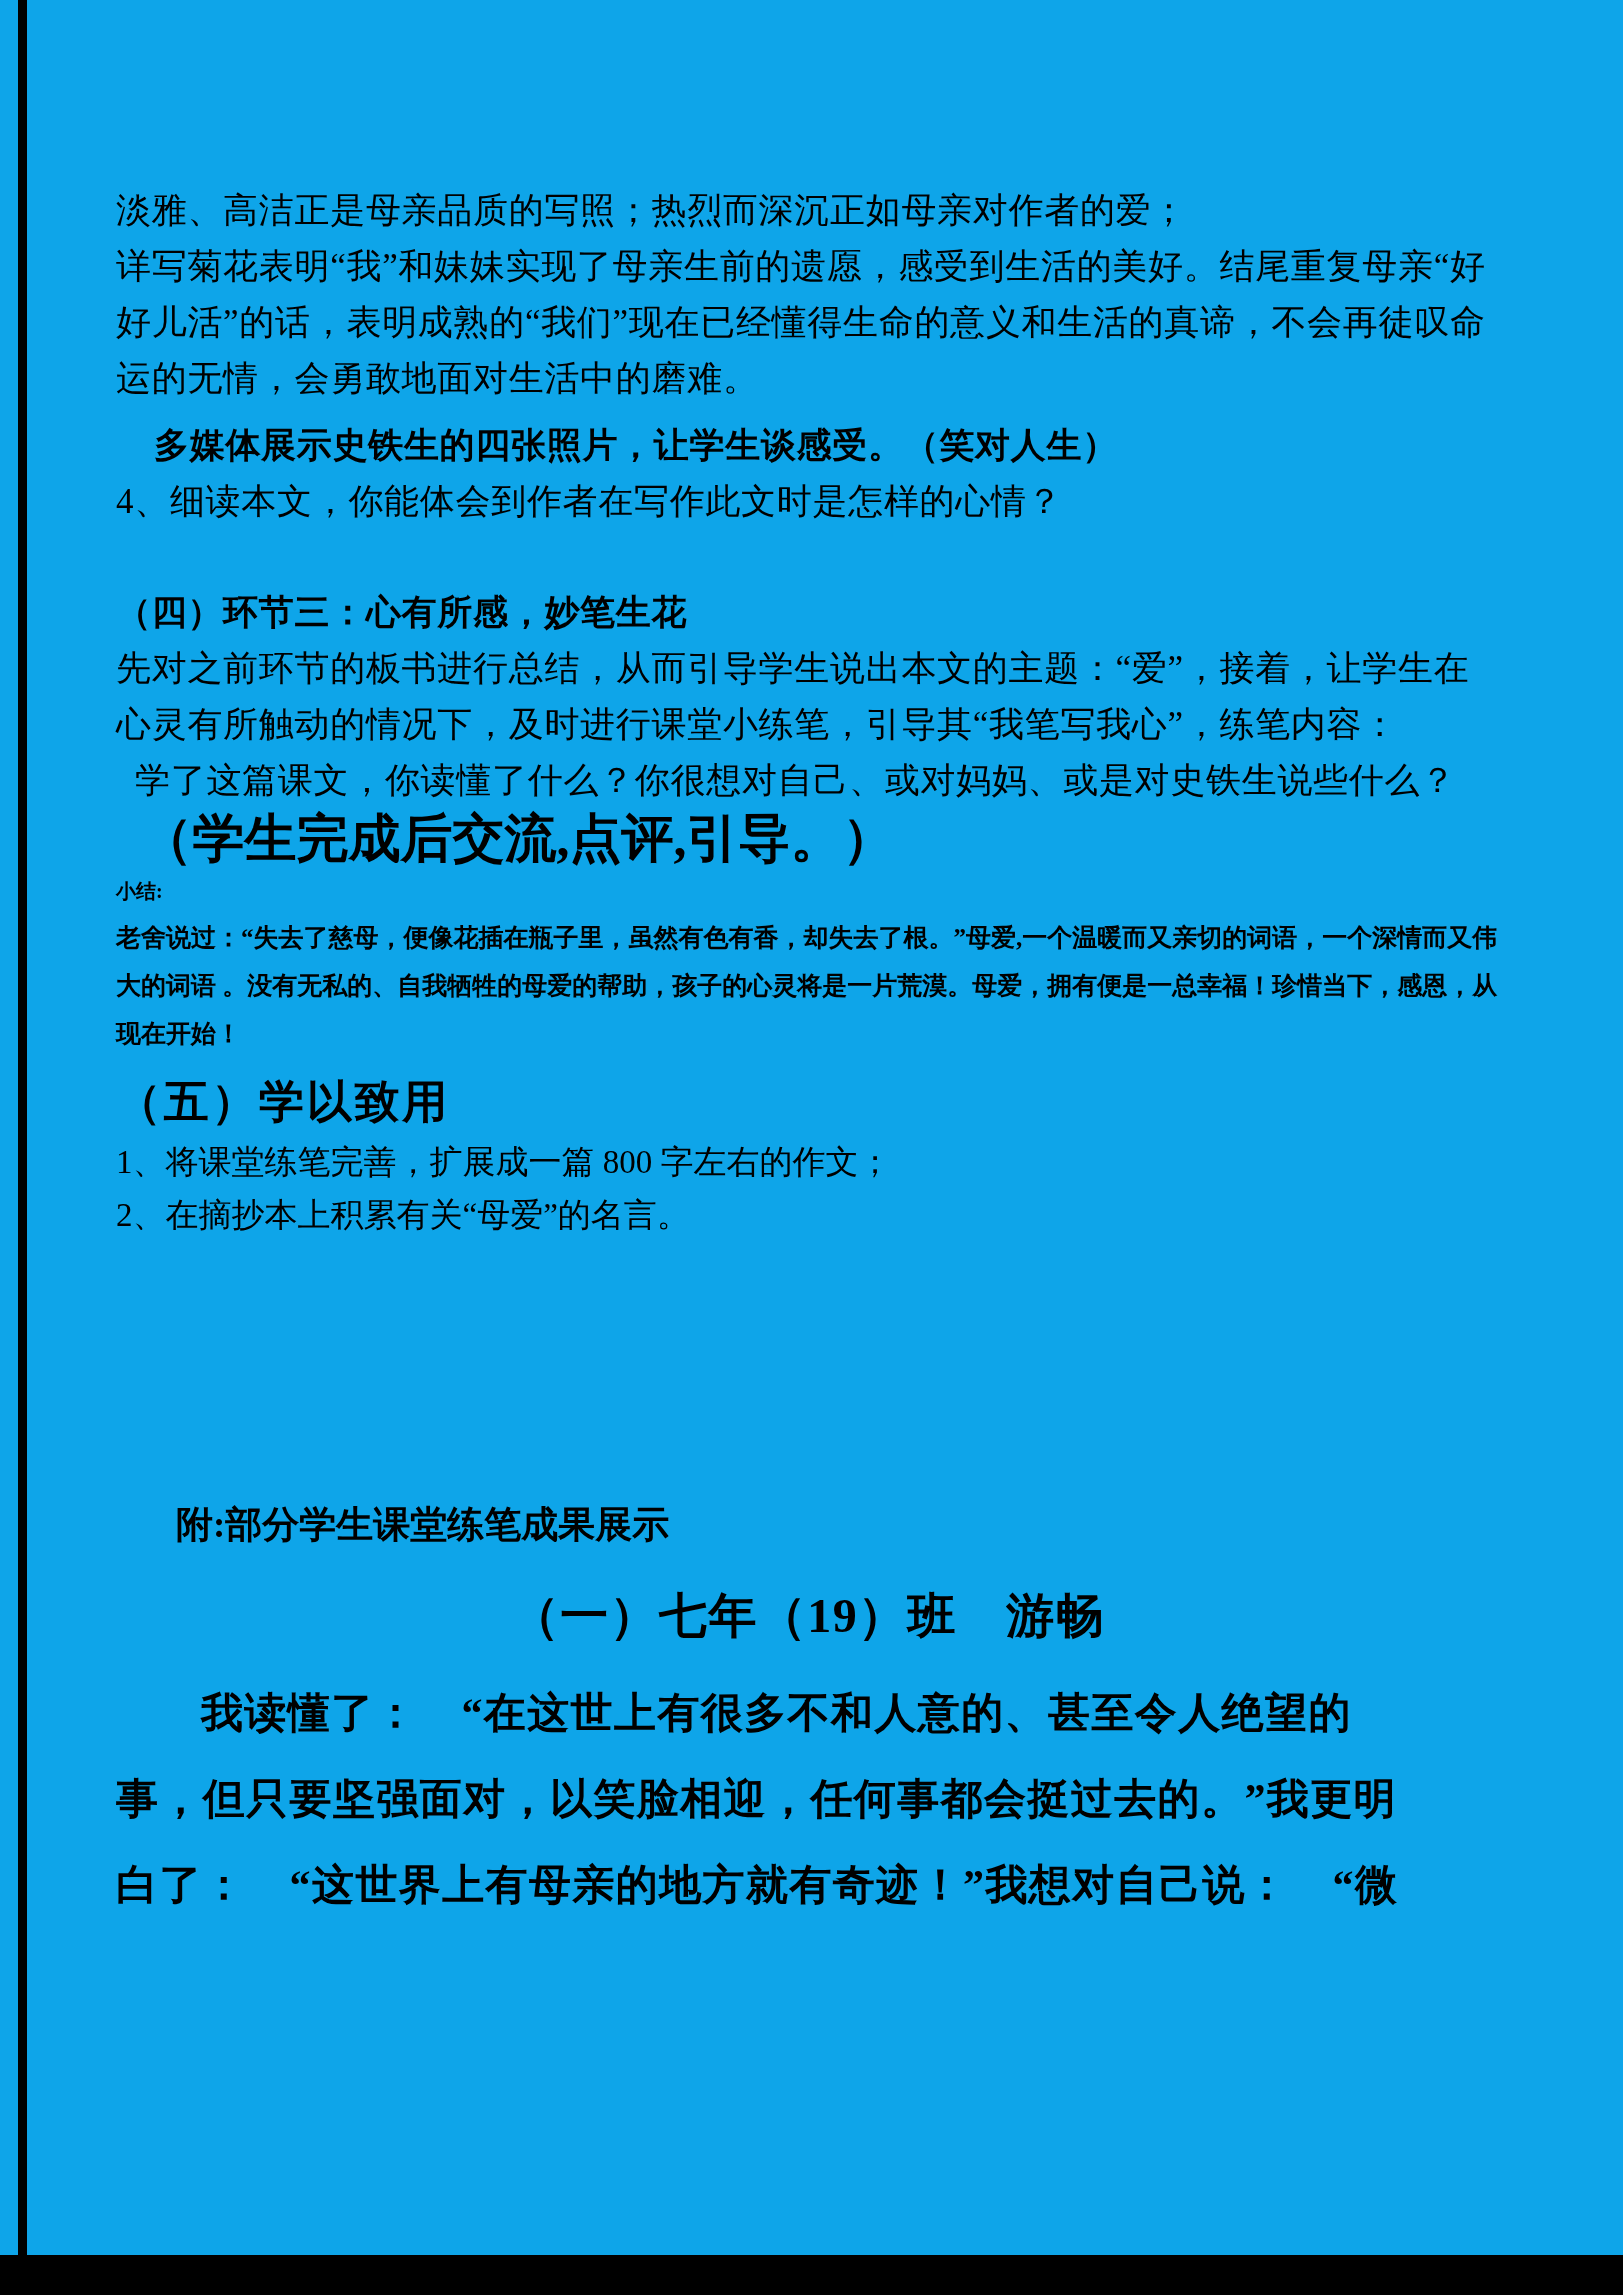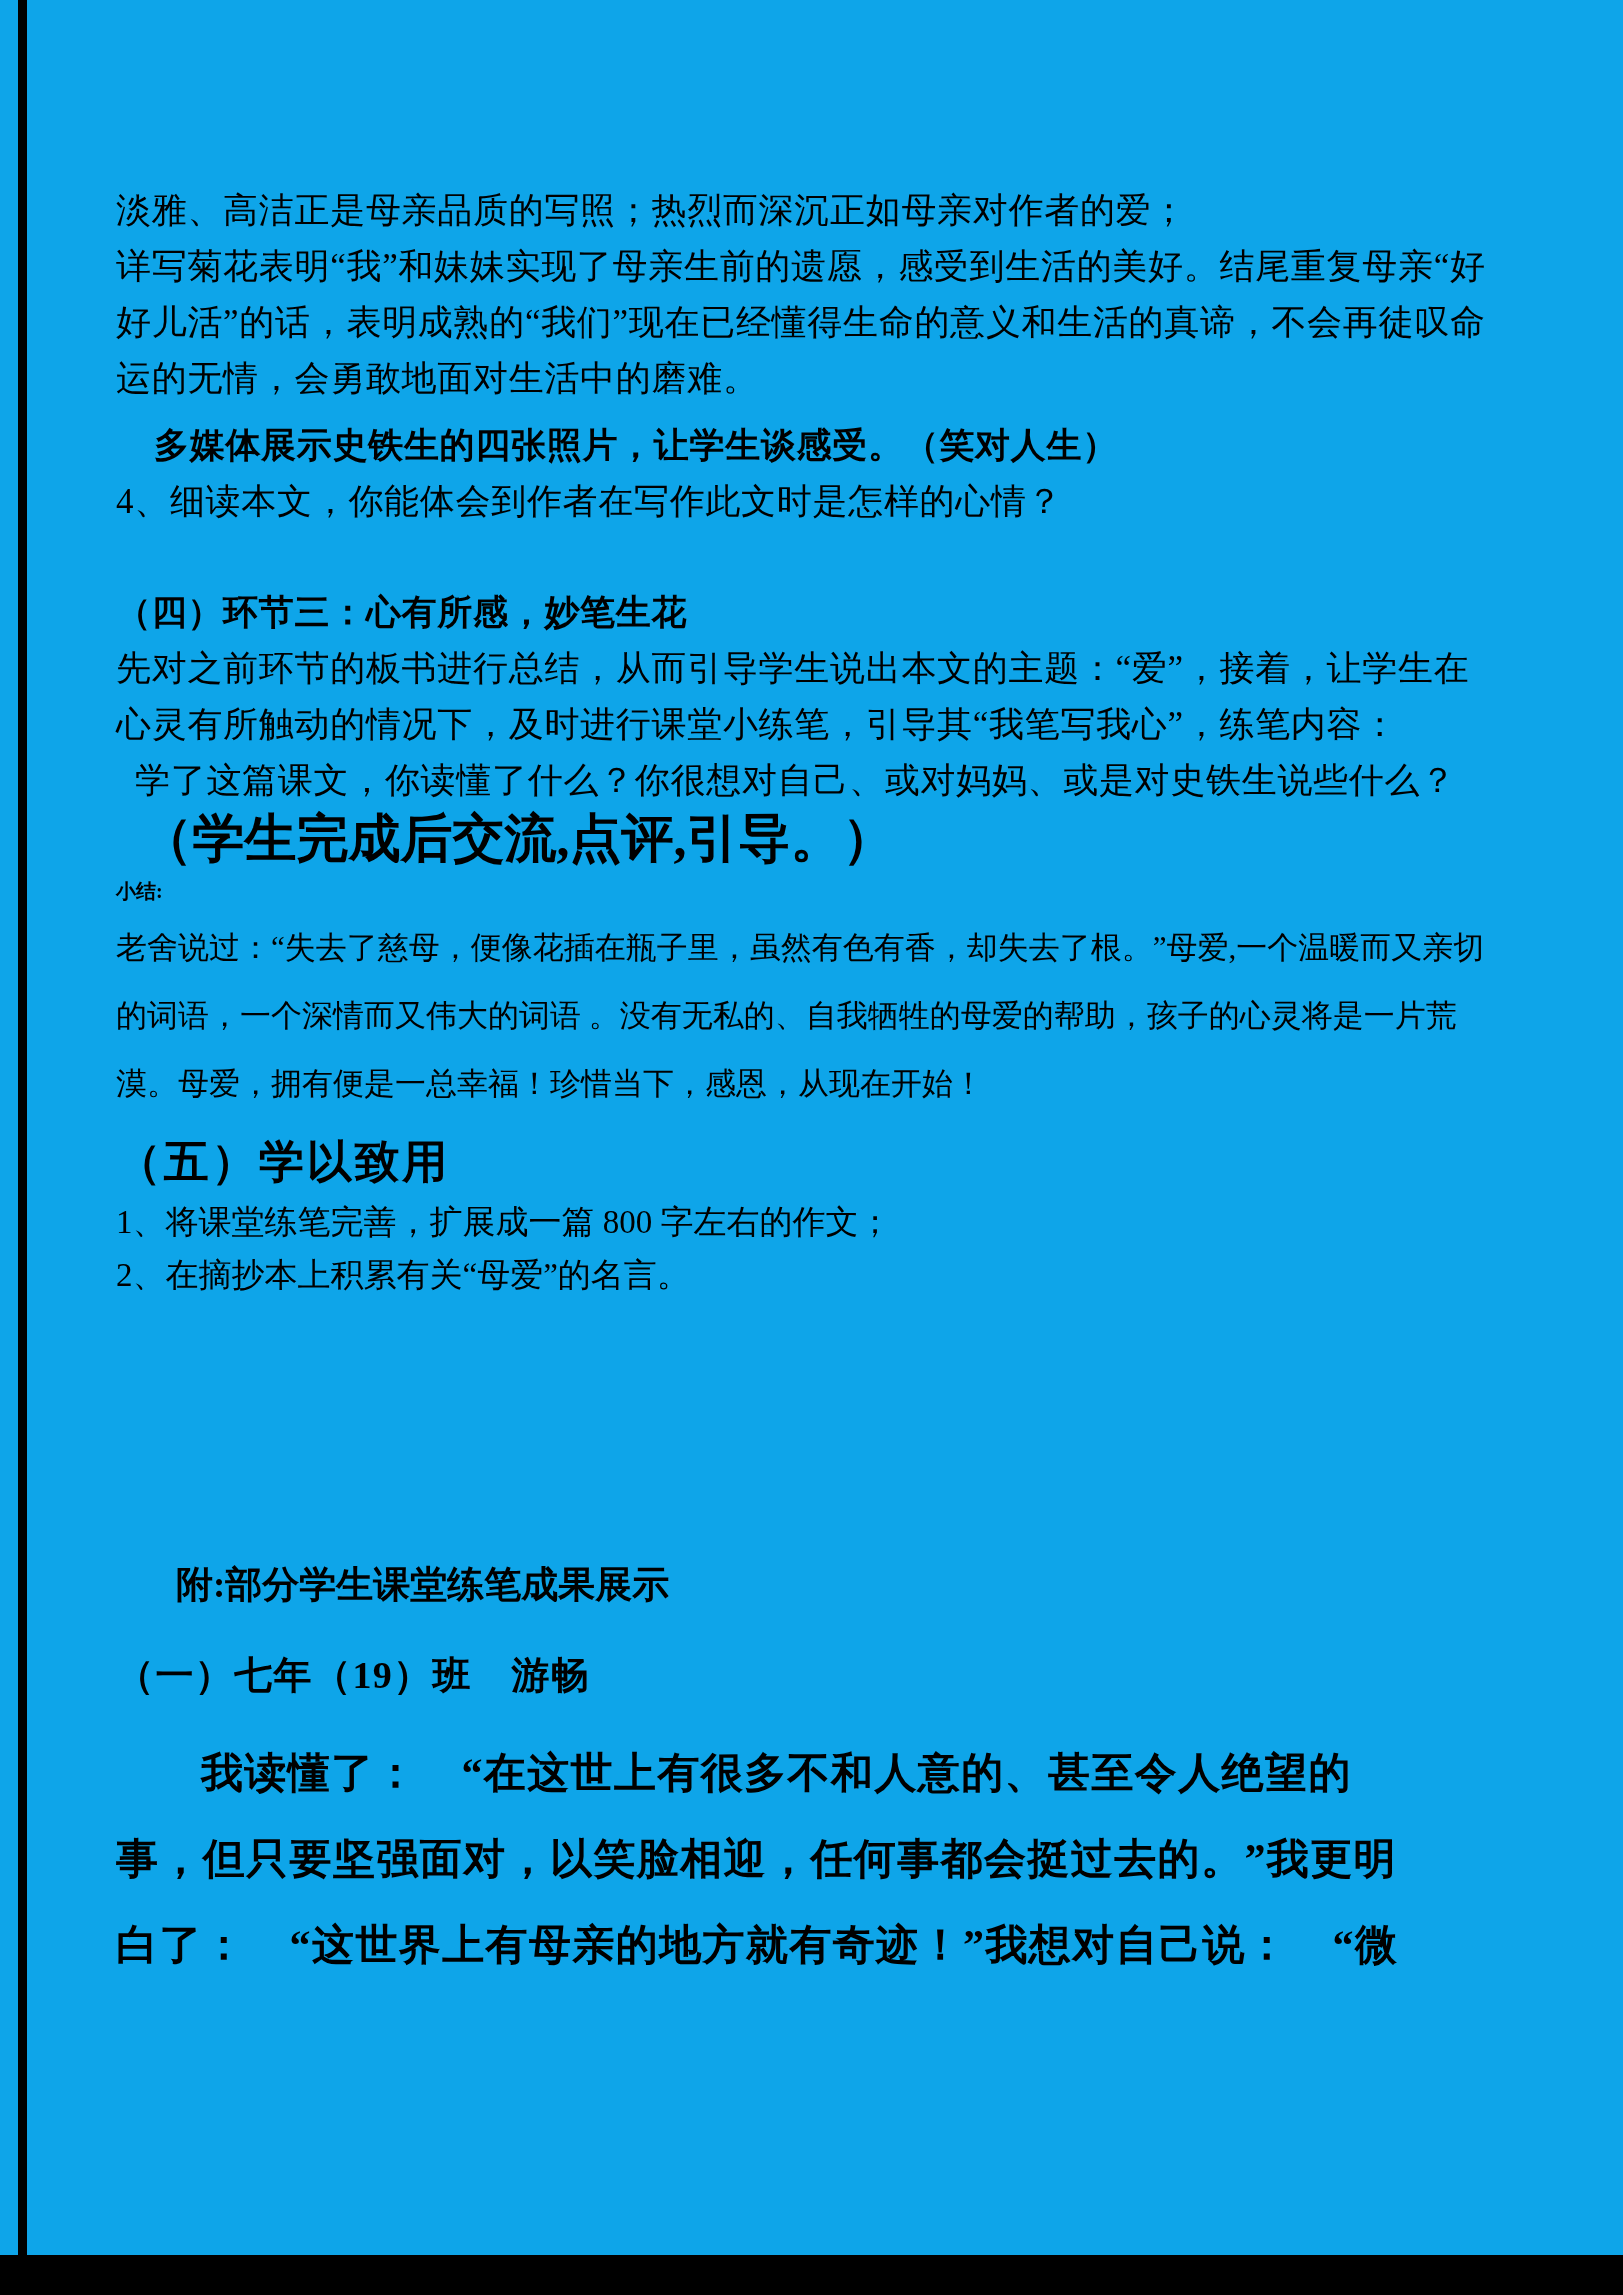--- a/index.html
+++ b/index.html
@@ -63,22 +63,23 @@
     line-height: 59px;
     font-weight: bold;
     text-indent: 24.5px;
   }
   .p-summary-label {
     font-size: 20px;
     line-height: 46px;
     font-weight: bold;
   }
   .p-summary-text {
-    font-size: 31px;
-    line-height: 68px;
+    font-size: 25px;
+    line-height: 48px;
+    font-weight: bold;
   }
   .s5-heading {
     margin-top: 9.5px;
     font-size: 45px;
     line-height: 68px;
     font-weight: bold;
     letter-spacing: 2.7px;
   }
   .s5-item {
     font-size: 33px;
@@ -86,23 +87,24 @@
   }
   .appendix-title {
     margin-top: 252px;
     margin-left: 60px;
     font-size: 37px;
     line-height: 61px;
     font-weight: bold;
   }
   .appendix-subtitle {
     margin-top: 29px;
-    font-size: 38px;
+    font-size: 48px;
     line-height: 63px;
     font-weight: bold;
+    text-align: center;
     letter-spacing: 1.4px;
   }
   .appendix-body {
     margin-top: 23px;
     width: 1289px;
     font-size: 42px;
     line-height: 86px;
     font-weight: bold;
     text-indent: 85px;
     letter-spacing: 1.4px;

